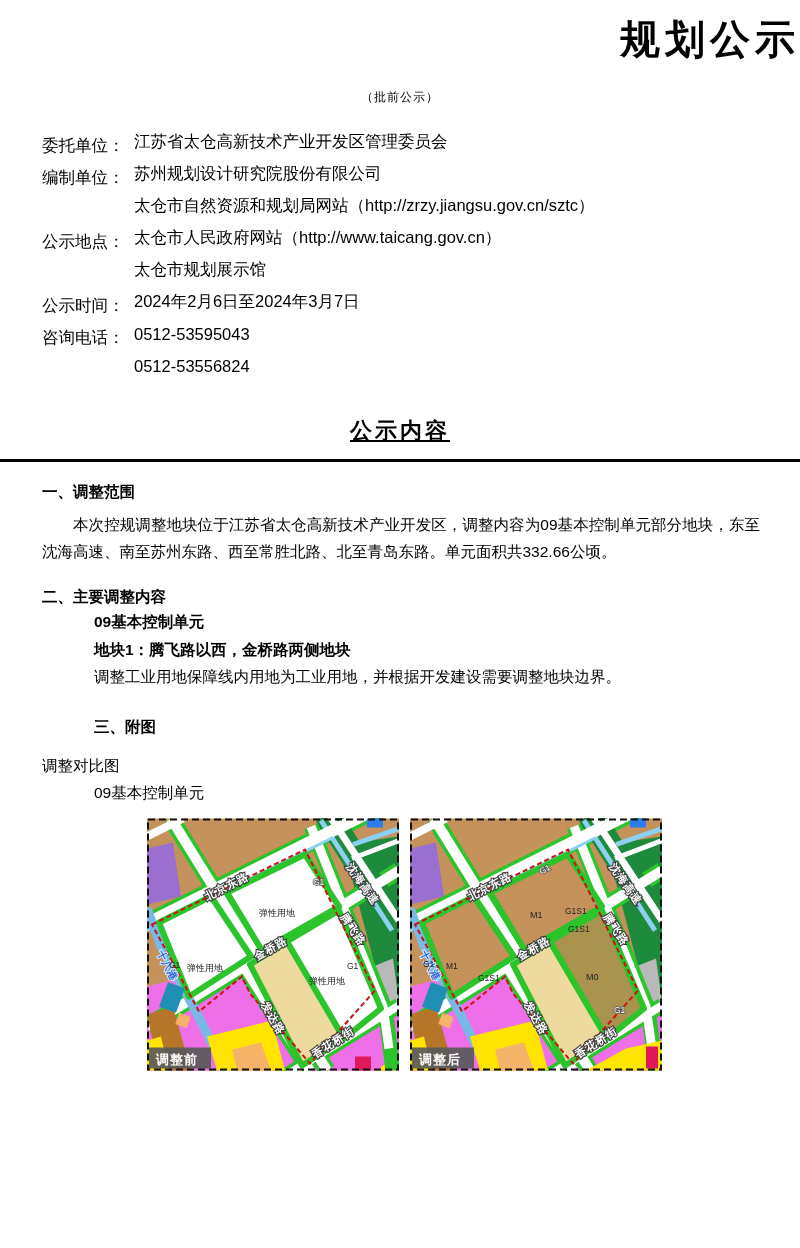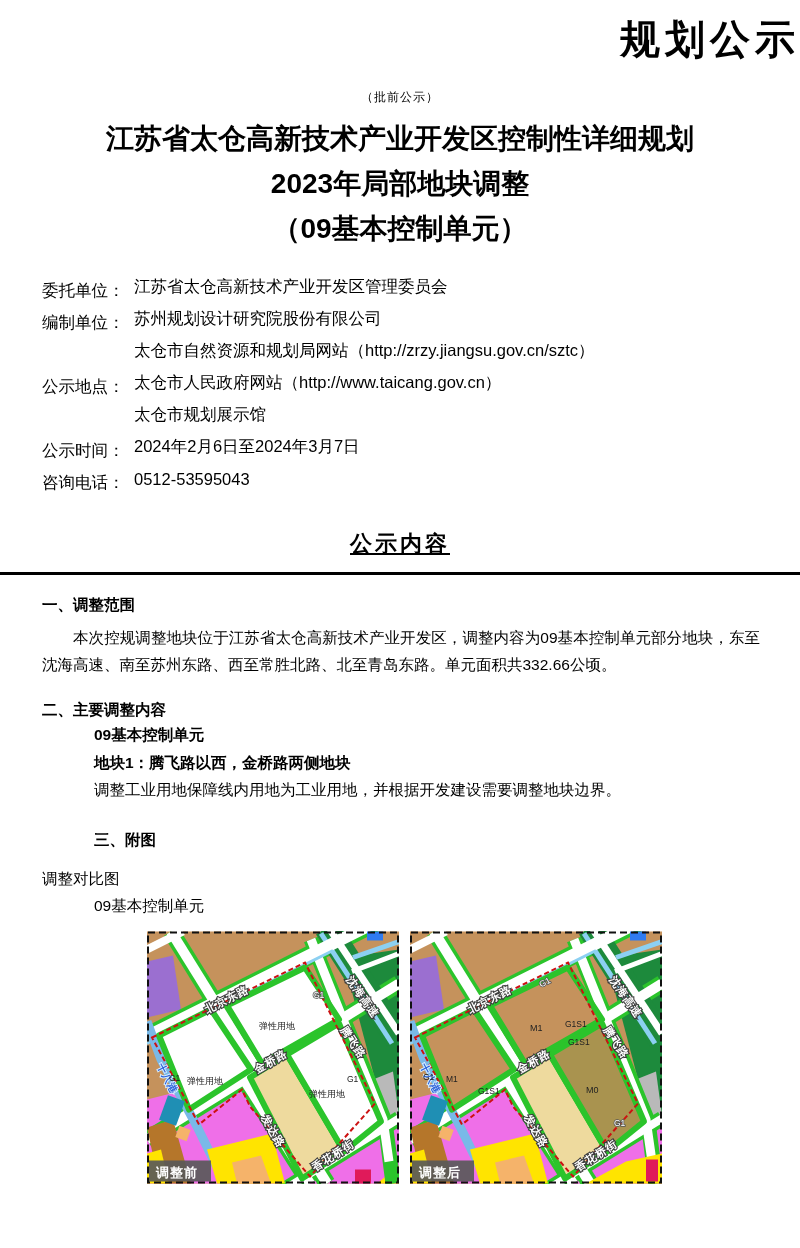--- a/index.html
+++ b/index.html
@@ -39,25 +39,20 @@
   .badge-text { font-size:13px; fill:#ffffff; font-weight:bold; letter-spacing:1px; }
 </style>
 </head>
 <body>
 
 <div>
 
   <div class="doc-title">规划公示</div>
   <div class="doc-subtitle">（批前公示）</div>
 
-  <div class="doc-headings">
-    <div>江苏省太仓高新技术产业开发区控制性详细规划</div>
-    <div>2023年局部地块调整</div>
-    <div>（09基本控制单元）</div>
-  </div>
 
   <div class="info-block">
     <div class="info-row">
       <span class="info-label">委托单位：</span>
       <span>江苏省太仓高新技术产业开发区管理委员会</span>
     </div>
     <div class="info-row">
       <span class="info-label">编制单位：</span>
       <span>苏州规划设计研究院股份有限公司</span>
     </div>
@@ -73,20 +68,24 @@
       <span class="info-label"></span>
       <span>太仓市规划展示馆</span>
     </div>
     <div class="info-row">
       <span class="info-label">公示时间：</span>
       <span>2024年2月6日至2024年3月7日</span>
     </div>
     <div class="info-row">
       <span class="info-label">咨询电话：</span>
       <span>0512-53595043</span>
+    </div>
+    <div class="info-row">
+      <span class="info-label"></span>
+      <span>0512-53556824</span>
     </div>
   </div>
 
   <div class="content-header">公示内容</div>
   <hr class="divider">
 
   <div class="sections">
 
     <div>
       <div class="sec-title mt28">一、调整范围</div>

